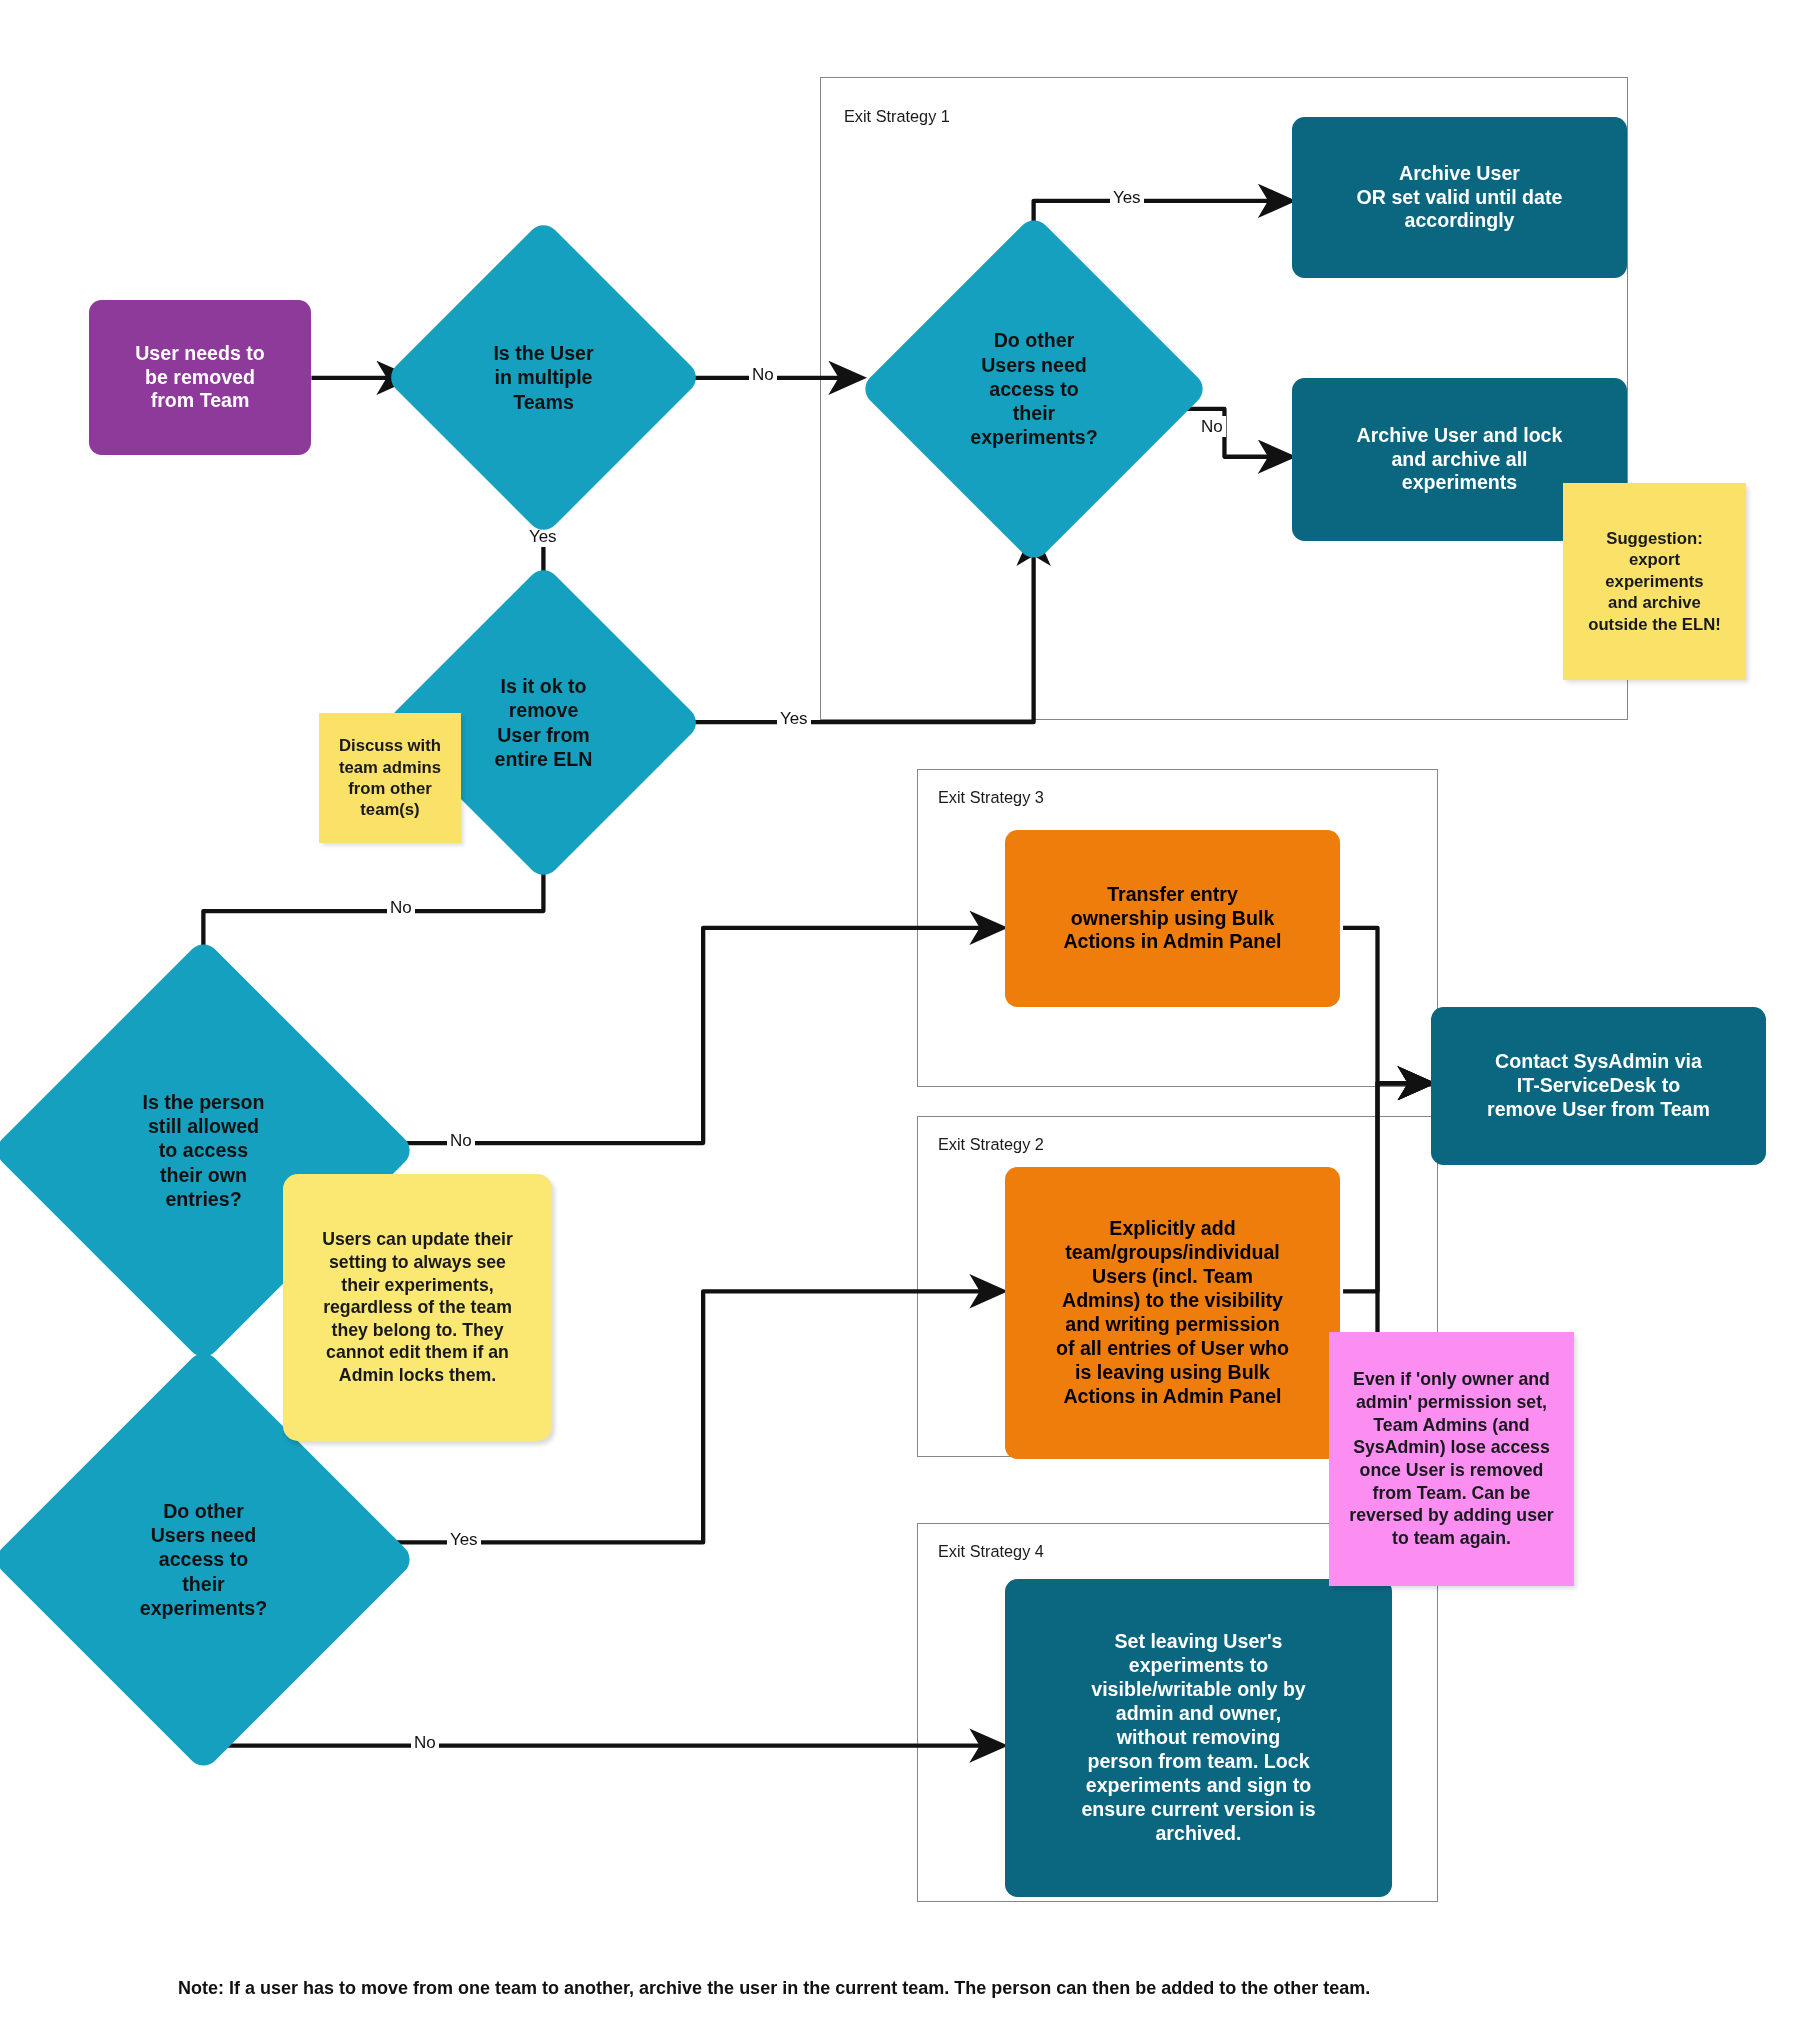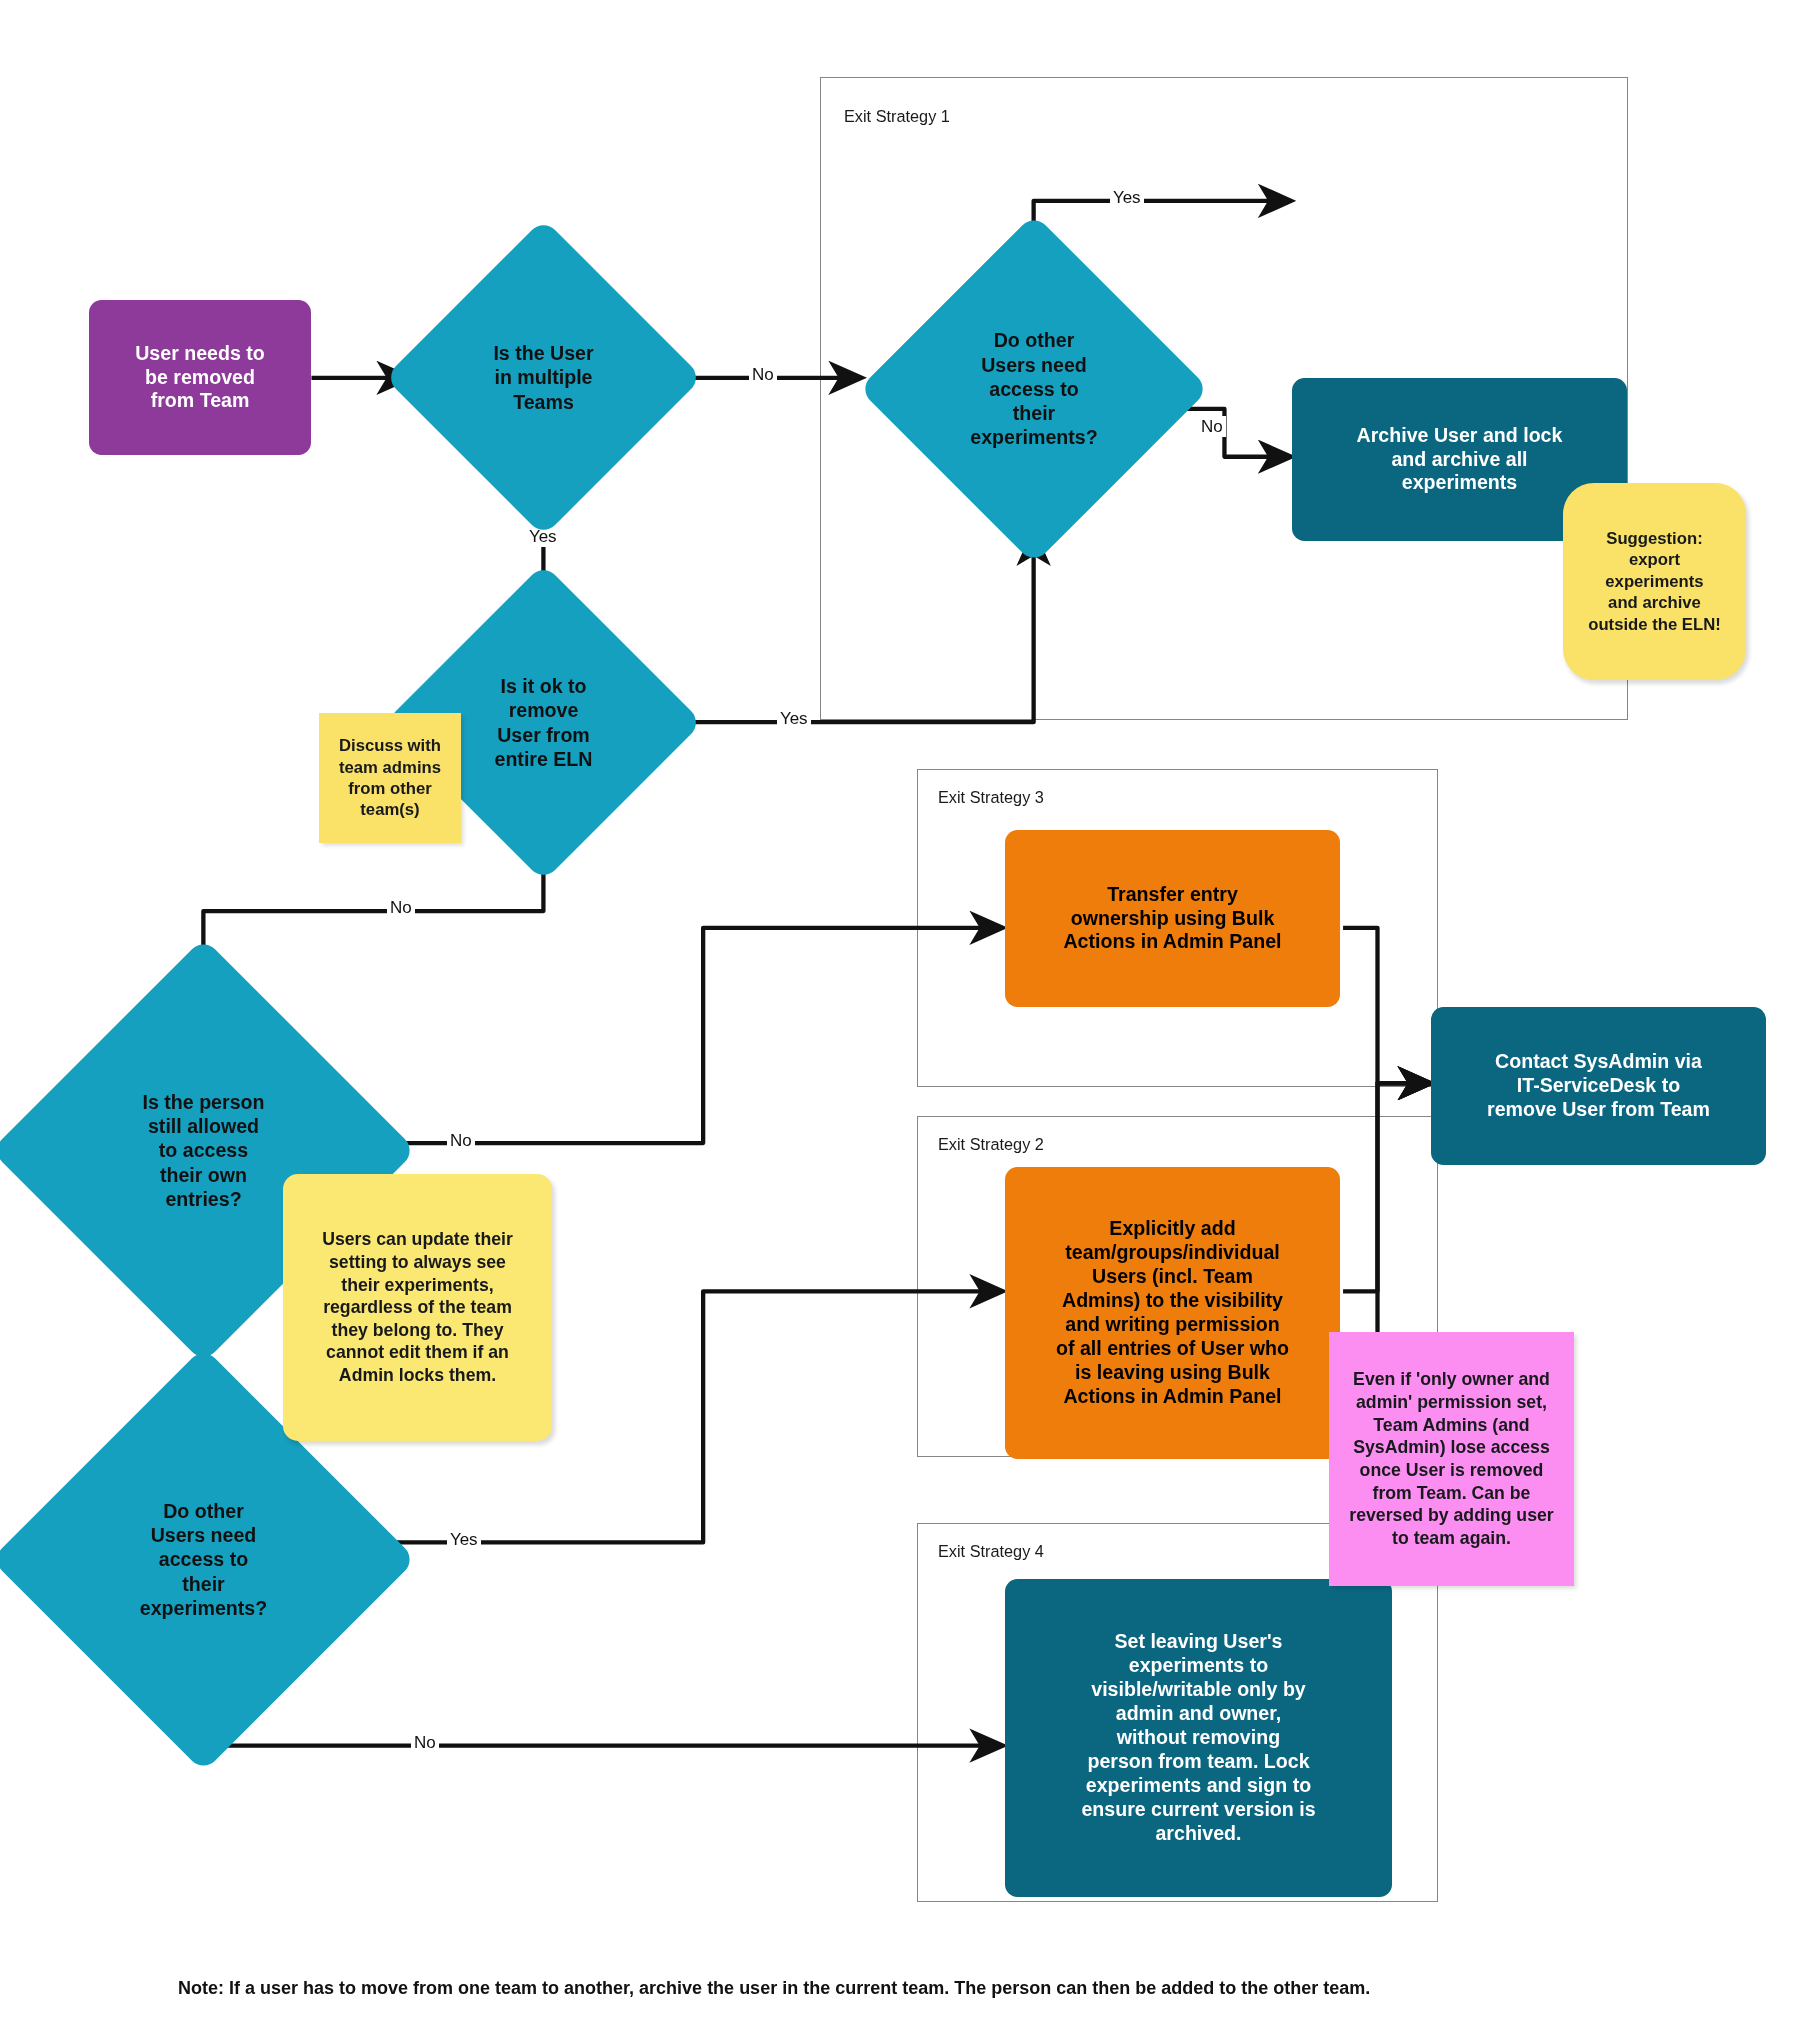--- a/index.html
+++ b/index.html
@@ -198,20 +198,23 @@
 
   <div class="diamond-wrap" style="left:910px; top:265px; width:248px; height:248px;">
     <div class="diamond-shape"></div>
     <div class="diamond-label" style="font-size:19.6px;">Do other
 Users need
 access to
 their
 experiments?</div>
   </div>
 
+  <div class="node box teal" style="left:1292px; top:117px; width:335px; height:161px; font-size:19.6px;">Archive User
+OR set valid until date
+accordingly</div>
 
   <div class="node box teal" style="left:1292px; top:378px; width:335px; height:163px; font-size:19.6px;">Archive User and lock
 and archive all
 experiments</div>
 
   <div class="diamond-wrap" style="left:431px; top:610px; width:225px; height:225px;">
     <div class="diamond-shape"></div>
     <div class="diamond-label" style="font-size:19.6px;">Is it ok to
 remove
 User from
@@ -256,21 +259,21 @@
 without removing
 person from team. Lock
 experiments and sign to
 ensure current version is
 archived.</div>
 
   <div class="node box teal" style="left:1431px; top:1007px; width:335px; height:158px; font-size:19.6px;">Contact SysAdmin via
 IT-ServiceDesk to
 remove User from Team</div>
 
-  <div class="note yellow" style="left:1563px; top:483px; width:183px; height:197px; font-size:16.7px;border-radius:31px;">Suggestion:
+  <div class="note yellow" style="left:1563px; top:483px; width:183px; height:197px; font-size:16.7px;">Suggestion:
 export
 experiments
 and archive
 outside the ELN!</div>
 
   <div class="note yellow" style="left:319px; top:713px; width:142px; height:130px; font-size:16.7px;">Discuss with
 team  admins
 from other
 team(s)</div>
 

